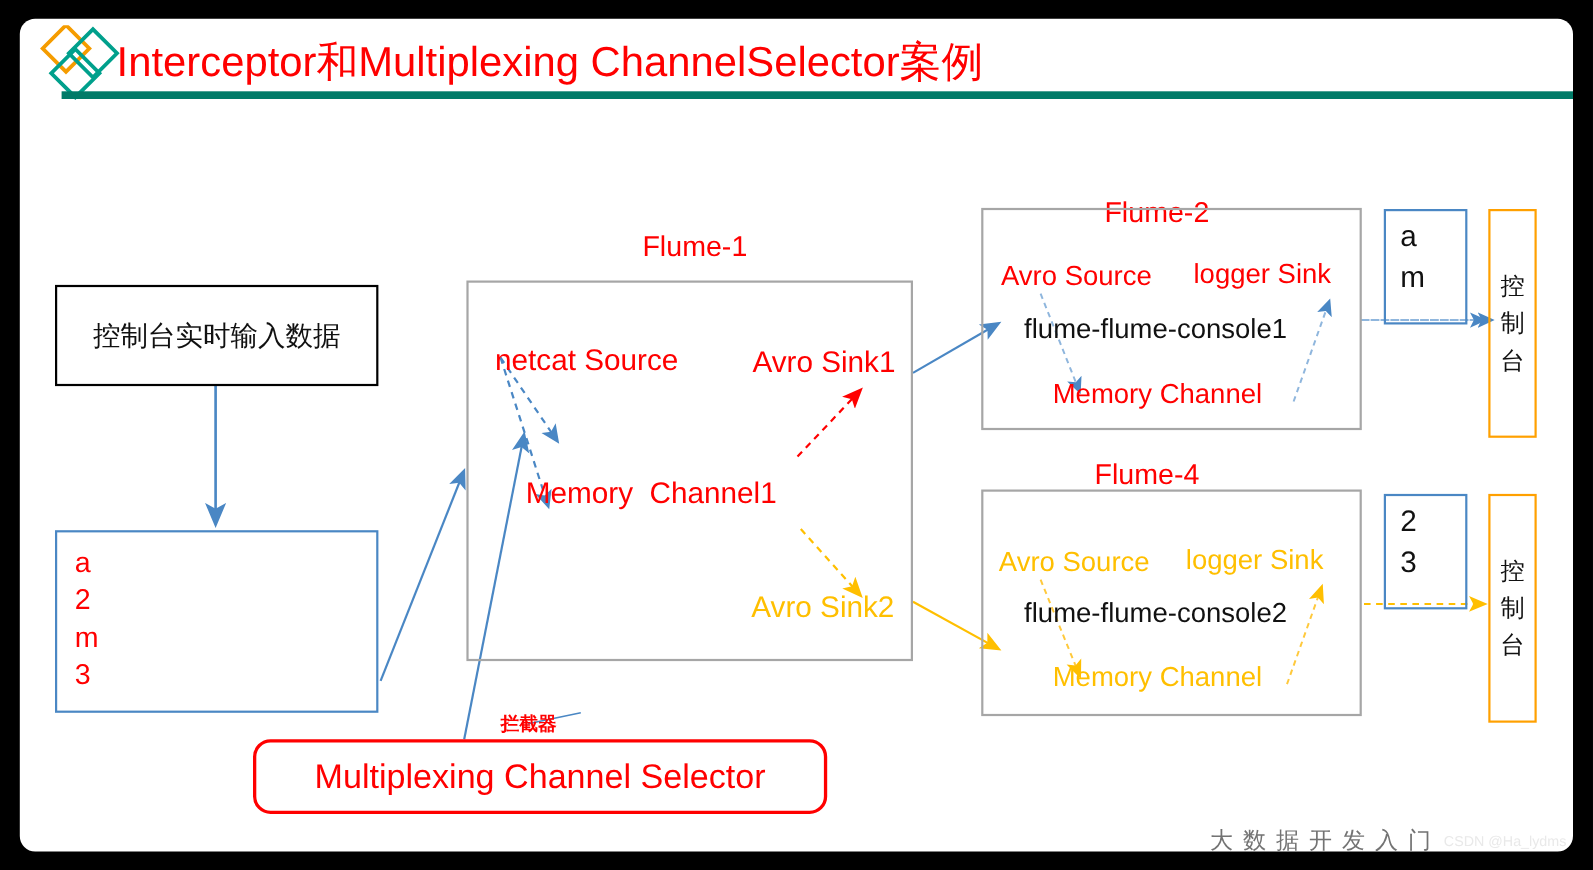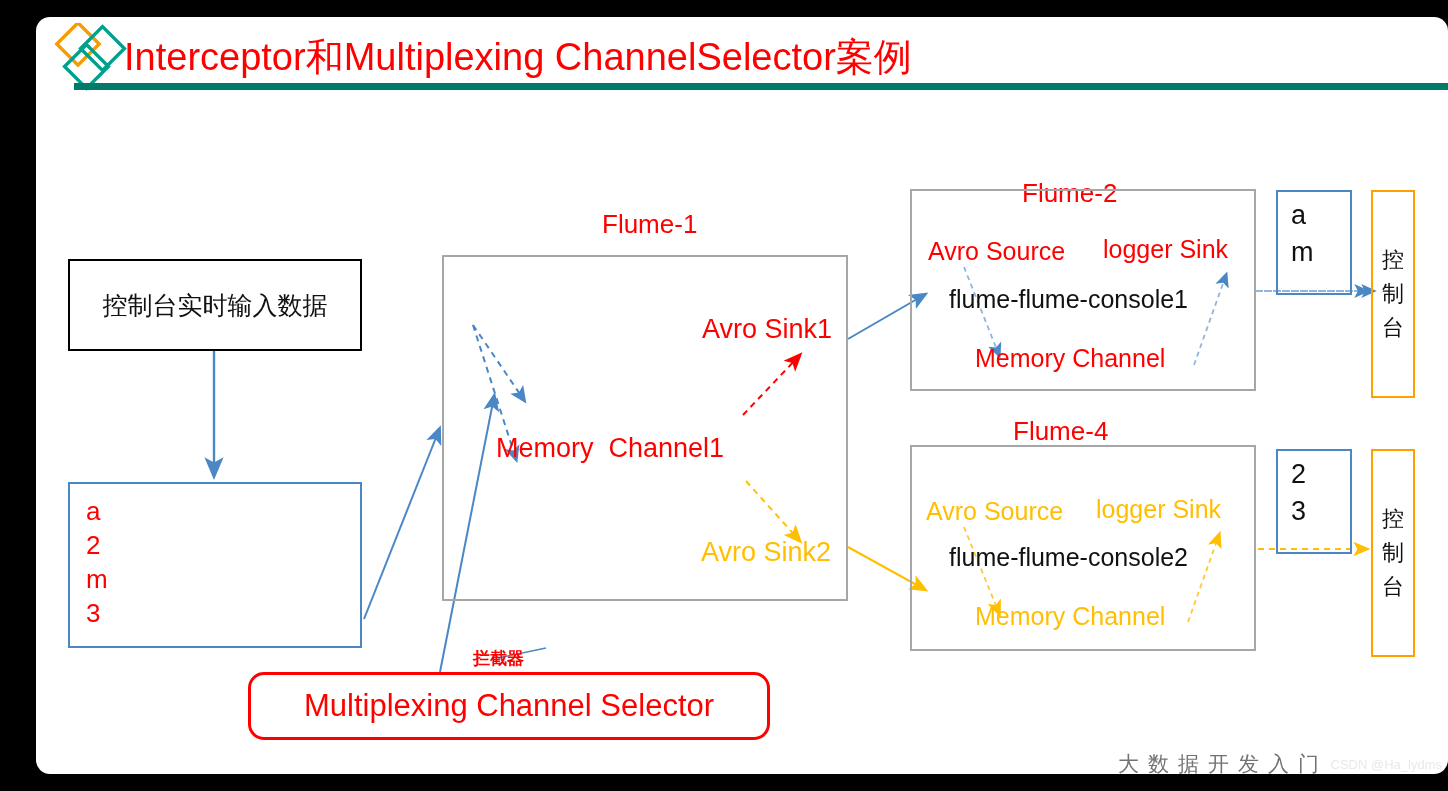--- a/index.html
+++ b/index.html
@@ -17,21 +17,21 @@
   #root {
     position: relative;
     width: 1448px;
     height: 791px;
     background: #000000;
   }
 
   
   #slide {
     position: absolute;
-    left: 36px;
+    left: 18px;
     top: 17px;
     width: 1412px;
     height: 757px;
     background: #ffffff;
     border-radius: 14px;
     overflow: hidden;
   }
 
   
   #header {
@@ -217,20 +217,21 @@
         <div>a</div>
         <div>2</div>
         <div>m</div>
         <div>3</div>
       </div>
     </div>
 
     <div class="lbl red" style="left:566px; top:193px; font-size:26px;">Flume-1</div>
     <div class="box box-gray" style="left:406px; top:238px; width:406px; height:346px;"></div>
 
+    <div class="lbl red" style="left:432px; top:295px; font-size:27px;">netcat Source</div>
     <div class="lbl red" style="left:460px; top:382px; font-size:27px;margin-top:34px;">Memory  Channel1</div>
     <div class="lbl red" style="left:666px; top:297px; font-size:27px;">Avro Sink1</div>
     <div class="lbl orange" style="left:665px; top:520px; font-size:27px;">Avro Sink2</div>
 
     <div class="lbl red" style="left:986px; top:147px; font-size:26px;margin-top:15px;">Flume-2</div>
     <div class="box box-gray" style="left:874px; top:172px; width:346px; height:202px;"></div>
 
     <div class="lbl red" style="left:892px; top:220px; font-size:25px;">Avro Source</div>
     <div class="lbl red" style="left:1067px; top:218px; font-size:25px;">logger Sink</div>
     <div class="lbl black" style="left:913px; top:268px; font-size:25px;">flume-flume-console1</div>

